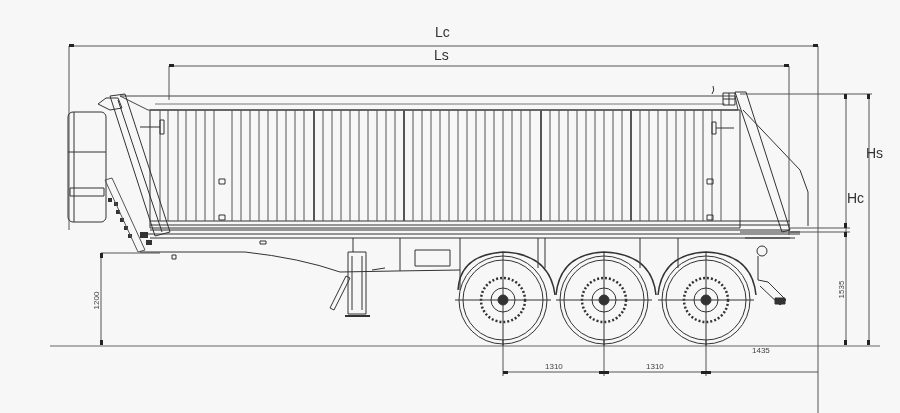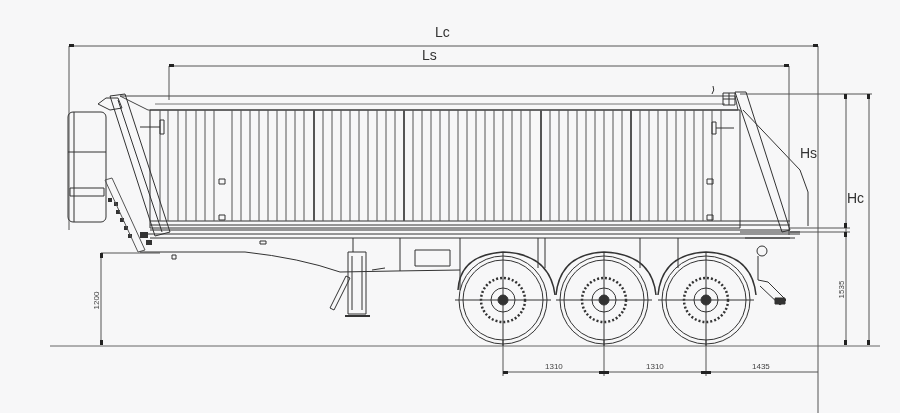--- a/index.html
+++ b/index.html
@@ -236,20 +236,20 @@
 
     <g>
       <circle cx="762" cy="251" r="5"></circle>
       <path d="M758,256 L758,280 L768,282 L786,300 L780,305 L760,286"></path>
       <rect x="775" y="298" width="10" height="6" fill="#333"></rect>
     </g>
   </g>
 </svg>
 
 <div class="lbl lbl-lg" style="left:435px;top:24px;">Lc</div>
-<div class="lbl lbl-lg" style="left:422px;top:47px;">Ls</div>
-<div class="lbl lbl-lg" style="left:800px;top:145px;">Hs</div>
+<div class="lbl lbl-lg" style="left:434px;top:47px;">Ls</div>
+<div class="lbl lbl-lg" style="left:866px;top:145px;">Hs</div>
 <div class="lbl lbl-lg" style="left:847px;top:190px;text-align:right;">Hc</div>
 <div class="lbl lbl-sm rot" style="left:833px;top:285px;">1535</div>
 <div class="lbl lbl-sm rot" style="left:88px;top:296px;">1200</div>
 <div class="lbl lbl-sm" style="left:545px;top:362px;">1310</div>
 <div class="lbl lbl-sm" style="left:646px;top:362px;">1310</div>
-<div class="lbl lbl-sm" style="left:752px;top:362px;">1435</div>
+<div class="lbl lbl-sm" style="left:752px;top:346px;">1435</div>
 
 </body></html>

